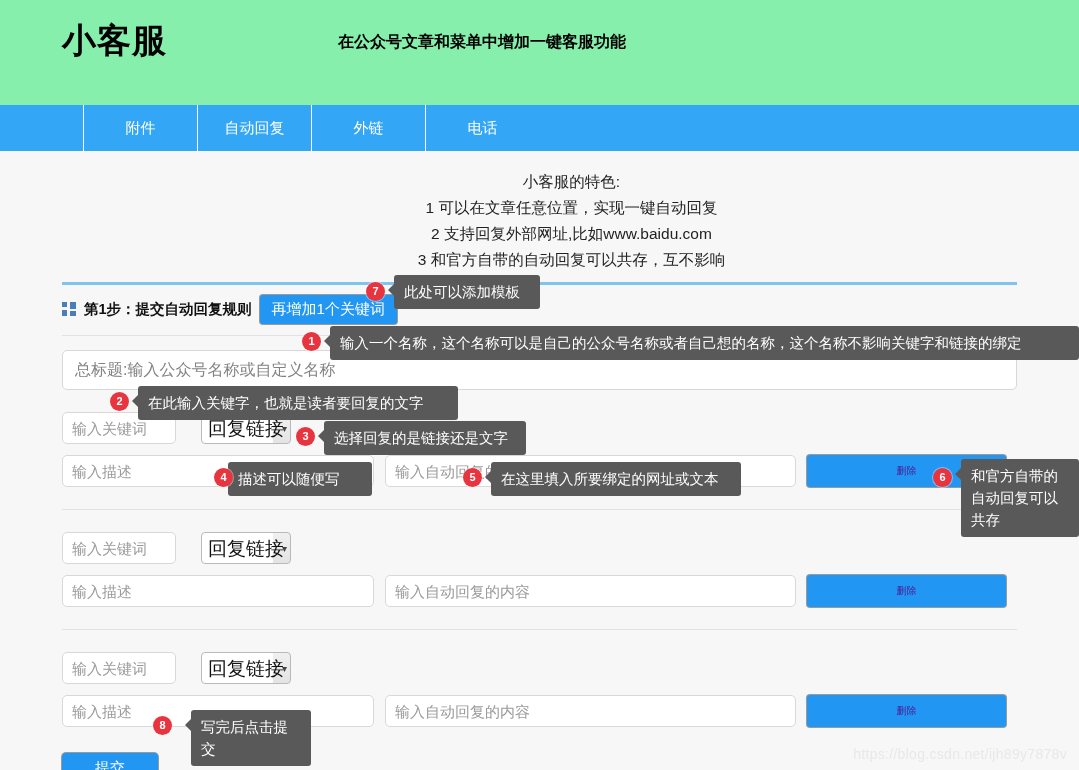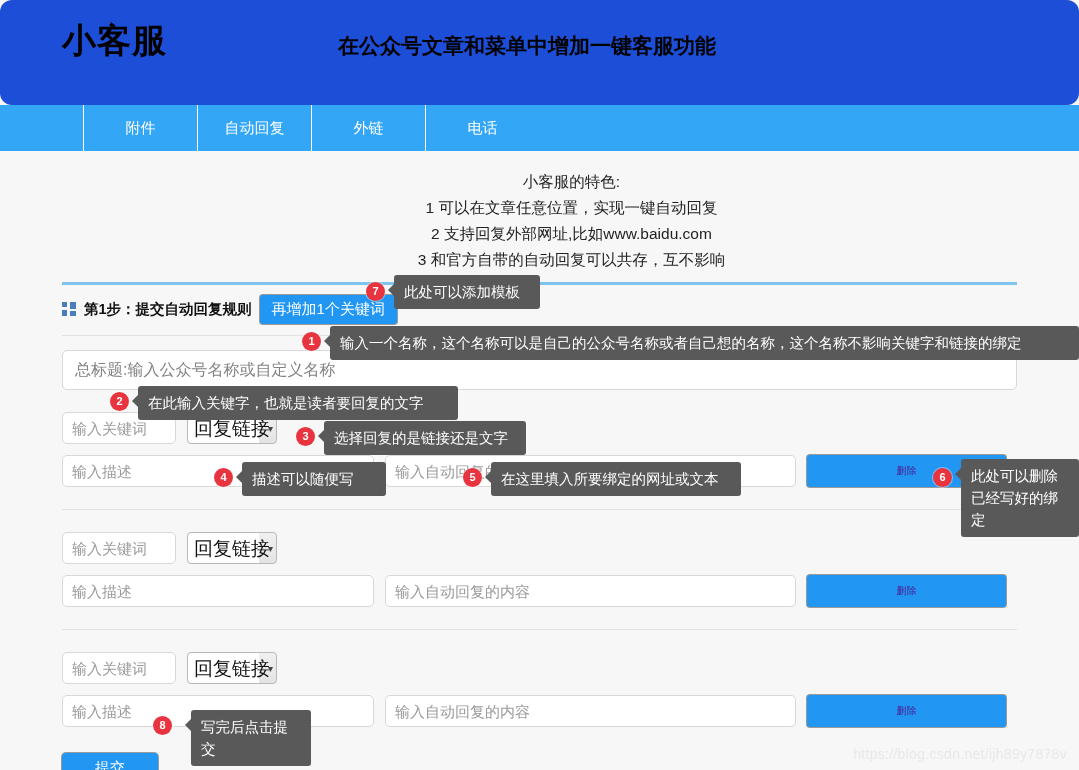--- a/index.html
+++ b/index.html
@@ -10,39 +10,38 @@
     width: 1079px;
     height: 770px;
     background: #f7f7f7;
     font-family: "Liberation Sans", "DejaVu Sans", sans-serif;
     overflow: hidden;
     position: relative;
   }
 
   
   .header {
-    background: #1d4ed8;
+    background: #86efac;
     height: 105px;
     position: relative;
-    border-radius: 12px;
   }
   .brand {
     position: absolute;
     left: 62px;
     top: 18px;
     font-size: 34px;
     font-weight: bold;
     color: #000;
     letter-spacing: 1px;
   }
   .headline {
     position: absolute;
     left: 338px;
     top: 32px;
-    font-size: 21px;
+    font-size: 16px;
     font-weight: bold;
     color: #000;
   }
 
   
   .navbar {
     background: #33a7f5;
     height: 46px;
     display: flex;
     align-items: stretch;
@@ -160,21 +159,21 @@
   .title-input::placeholder { color: #828282; opacity: 1; }
 
   .rule-block {
     padding-top: 22px;
     position: relative;
   }
   .rule-block.sep { border-top: 1px solid #e2e2e2; margin-top: 22px; }
 
   .rule-line1 {
     display: flex;
-    gap: 11px;
+    gap: 25px;
     align-items: stretch;
   }
   .kw-input {
     width: 114px;
     height: 32px;
     box-sizing: border-box;
     border: 1px solid #d8d8d8;
     border-radius: 5px;
     background: #fff;
     font-size: 15px;
@@ -434,24 +433,24 @@
 <div class="tour-badge" style="left:302px; top:332px;">1</div>
 <div class="tour-tip arrow-left" style="left:330px; top:326px; width:749px;">输入一个名称，这个名称可以是自己的公众号名称或者自己想的名称，这个名称不影响关键字和链接的绑定</div>
 
 <div class="tour-badge" style="left:110px; top:392px;">2</div>
 <div class="tour-tip arrow-left" style="left:138px; top:386px; width:320px;">在此输入关键字，也就是读者要回复的文字</div>
 
 <div class="tour-badge" style="left:296px; top:427px;">3</div>
 <div class="tour-tip arrow-left" style="left:324px; top:421px; width:202px;">选择回复的是链接还是文字</div>
 
 <div class="tour-badge" style="left:214px; top:468px;">4</div>
-<div class="tour-tip arrow-left" style="left:242px; top:462px; width:144px;">描述可以随便写</div>
+<div class="tour-tip arrow-left" style="left:228px; top:462px; width:144px;">描述可以随便写</div>
 
 <div class="tour-badge" style="left:463px; top:468px;">5</div>
 <div class="tour-tip arrow-left" style="left:491px; top:462px; width:250px;">在这里填入所要绑定的网址或文本</div>
 
 <div class="tour-badge" style="left:933px; top:468px;">6</div>
-<div class="tour-tip arrow-left" style="left:961px; top:459px; width:118px;">此处可以删除已经写好的绑定</div>
+<div class="tour-tip arrow-left" style="left:961px; top:459px; width:118px;">和官方自带的自动回复可以共存</div>
 
 <div class="tour-badge" style="left:153px; top:716px;">8</div>
 <div class="tour-tip arrow-left" style="left:191px; top:710px; width:120px;">写完后点击提交</div>
 
 <div class="watermark">https://blog.csdn.net/ijh89y7878v</div>
 
 </body></html>

